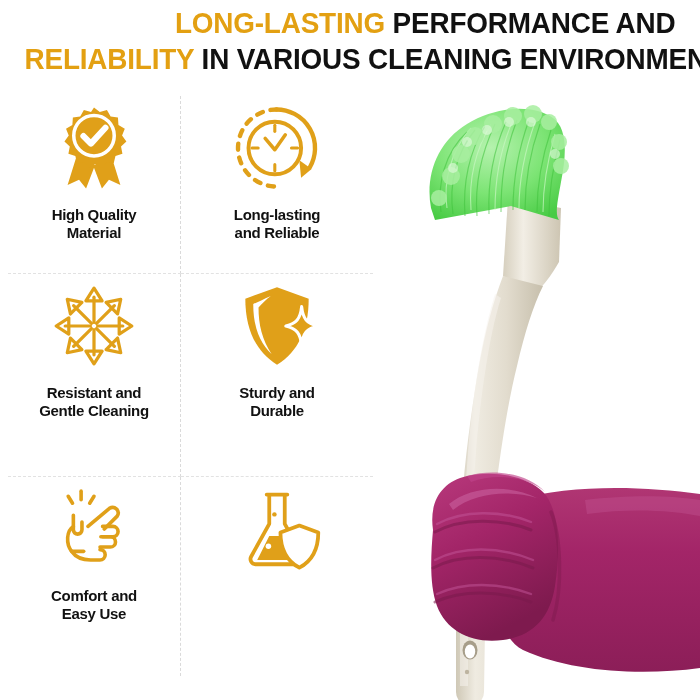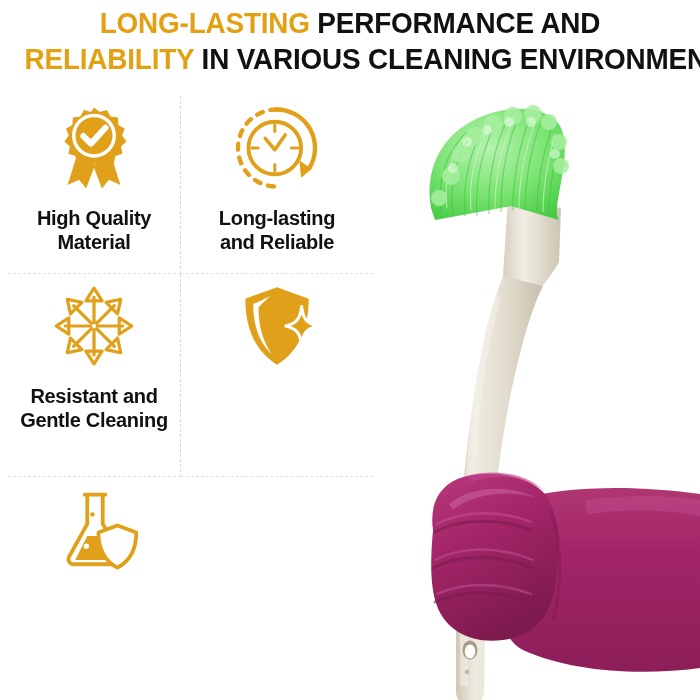--- a/index.html
+++ b/index.html
@@ -14,21 +14,21 @@
     font-family: "Liberation Sans", sans-serif;
     position: relative;
   }
 
   
   .headline {
     position: absolute;
     left: 0;
     top: 8px;
     width: 700px;
-    text-align: center;
+    text-align: right;
     line-height: 1.0;
   }
   .headline-line {
     font-family: "Liberation Sans Narrow", "Liberation Sans", sans-serif;
     font-weight: bold;
     font-size: 30px;
     letter-spacing: -0.2px;
     color: #111111;
     white-space: nowrap;
     transform: scaleX(0.93);
@@ -67,21 +67,21 @@
     display: flex;
     align-items: center;
     justify-content: center;
   }
   .feature-icon svg { display: block; }
 
   .feature-label {
     margin-top: 12px;
     font-family: "Liberation Sans", sans-serif;
     font-weight: bold;
-    font-size: 20px;
+    font-size: 15px;
     line-height: 1.22;
     color: #111111;
     text-align: center;
     letter-spacing: -0.3px;
     white-space: pre-line;
   }
 
   
   .product {
     position: absolute;
@@ -192,22 +192,47 @@
   </div>
 
   <div class="feature-cell row-1">
     <div class="feature-icon">
       <svg width="88" height="88" viewBox="0 0 100 100">
         <path d="M50 6 L86 19 C86 54 74 79 50 94 C26 79 14 54 14 19 Z" fill="#E0A019"></path>
         <path d="M43 16 C34 20 28 23 23 25 C23 52 31 70 44 82 C33 66 29 48 29 29 C33 25 38 19 43 16 Z" fill="#ffffff"></path>
         <path d="M78 28 C79.5 42 84 47 96 50 C84 53 79.5 58 78 72 C76.5 58 72 53 60 50 C72 47 76.5 42 78 28 Z" fill="#E0A019" stroke="#ffffff" stroke-width="3.5" stroke-linejoin="round"></path>
       </svg>
     </div>
-  </div>
-
+    <div class="feature-label">Sturdy and
+Durable</div>
+  </div>
+
+  <div class="feature-cell col-left row-2">
+    <div class="feature-icon">
+      <svg width="86" height="86" viewBox="0 0 100 100">
+        <g fill="none" stroke="#E0A019" stroke-width="4.2" stroke-linecap="round" stroke-linejoin="round">
+
+          <line x1="35" y1="6" x2="35" y2="16"></line>
+          <line x1="20" y1="12" x2="25" y2="20"></line>
+          <line x1="50" y1="12" x2="45" y2="20"></line>
+
+          <path d="M43 47 L68 26 a6.5 6.5 0 0 1 9 9 L62 50"></path>
+
+          <path d="M60 47 h12 a6 6 0 0 1 0 12 h-12"></path>
+          <path d="M58 59 h11 a6 6 0 0 1 0 12 h-12"></path>
+
+          <path d="M26 34 v17 a5 5 0 0 0 10 0 v-9"></path>
+          <path d="M26 47 c-8 5 -9 20 -2 29 c5 7 13 10 22 10 h11 a6 6 0 0 0 0 -12"></path>
+          <path d="M24 76 h14"></path>
+        </g>
+      </svg>
+    </div>
+    <div class="feature-label">Comfort and
+Easy Use</div>
+  </div>
 
   <div class="feature-cell row-2">
     <div class="feature-icon">
       <svg width="88" height="86" viewBox="0 0 100 100">
 
         <path d="M27 86 L41 58 h18 L73 86 Z" fill="#E0A019"></path>
 
         <path d="M38 10 h24 M41 10 v34 L20 82 a6 6 0 0 0 5 9 h50 a6 6 0 0 0 5 -9 L59 44 V10" fill="none" stroke="#E0A019" stroke-width="4.4" stroke-linecap="round" stroke-linejoin="round"></path>
         <circle cx="47" cy="33" r="2.6" fill="#E0A019"></circle>
         <circle cx="40" cy="70" r="3.2" fill="#ffffff"></circle>

